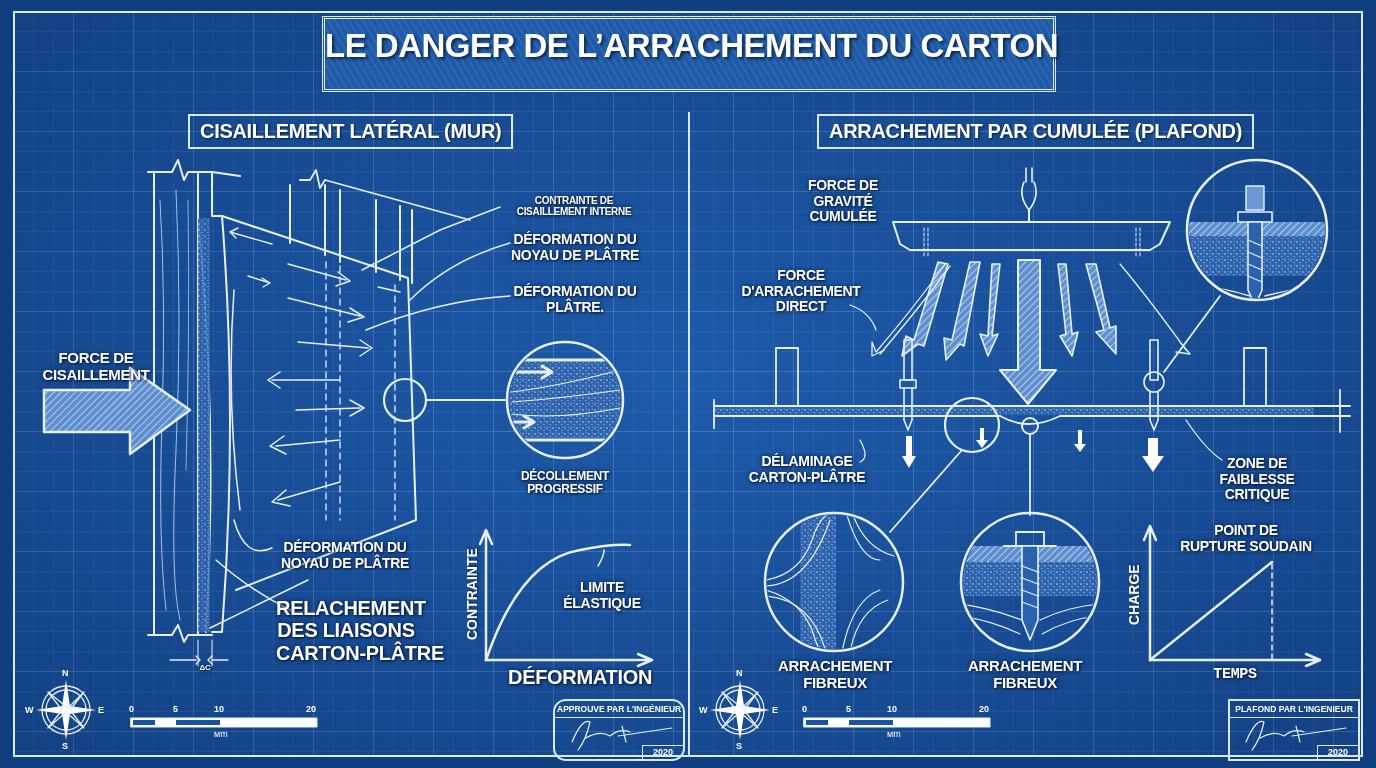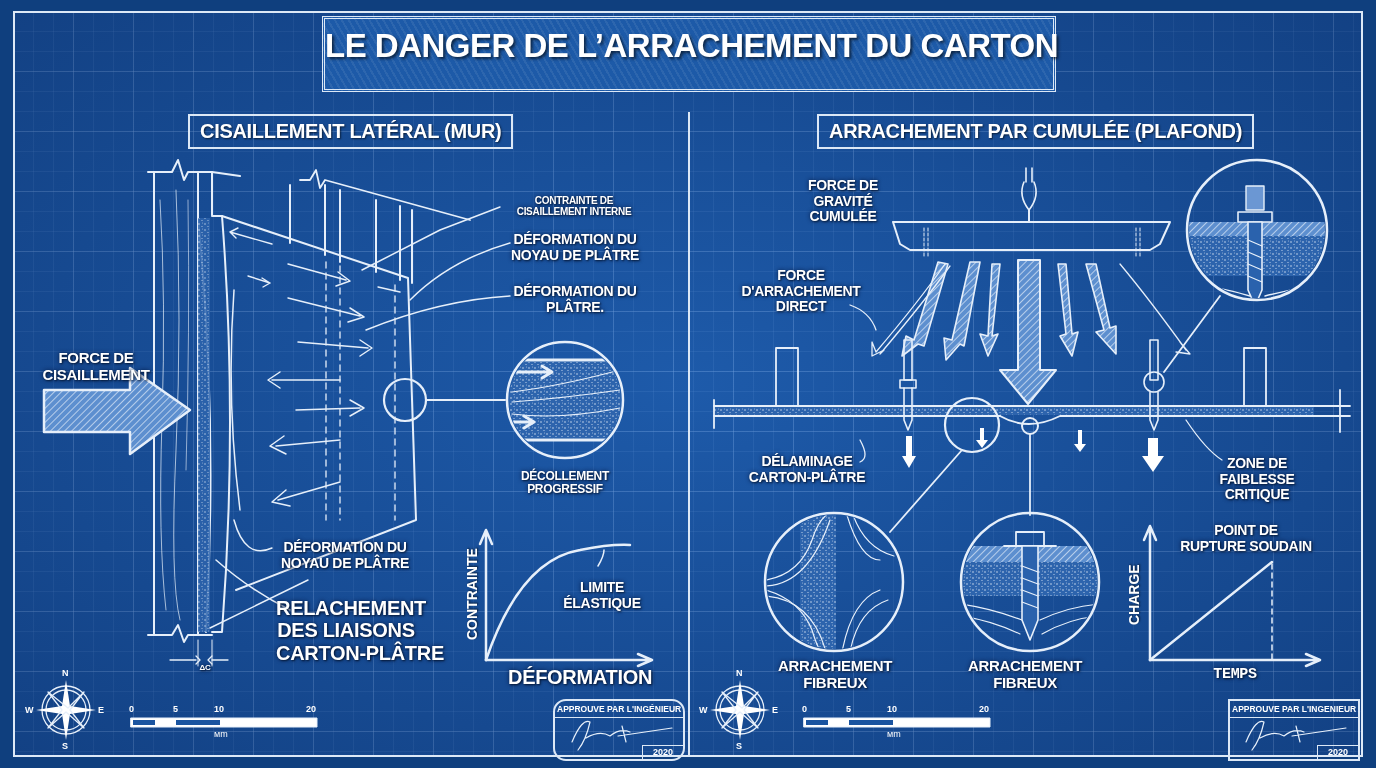--- a/index.html
+++ b/index.html
@@ -326,15 +326,15 @@
 <div class="scale-lbl" style="left:772px;top:705px;">E</div>
 <div class="scale-lbl" style="left:699px;top:705px;">W</div>
 
 <div class="scale-lbl" style="left:802px;top:704px;">0</div>
 <div class="scale-lbl" style="left:846px;top:704px;">5</div>
 <div class="scale-lbl" style="left:887px;top:704px;">10</div>
 <div class="scale-lbl" style="left:979px;top:704px;">20</div>
 <div class="scale-lbl" style="left:887px;top:729px;font-weight:normal;">мm</div>
 
 <div class="stamp" style="left:1228px;top:699px;">
-  <div class="head">APPROUVE PAR L'INGENIEUR</div>
+  <div class="head">PLAFOND PAR L'INGENIEUR</div>
   <div class="year">2020</div>
 </div>
 
 </body></html>

